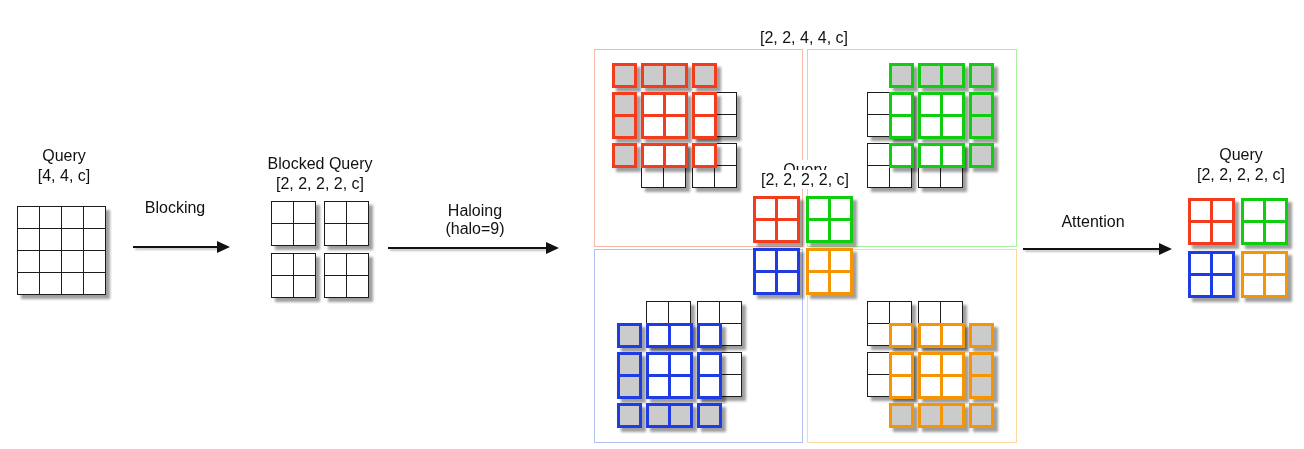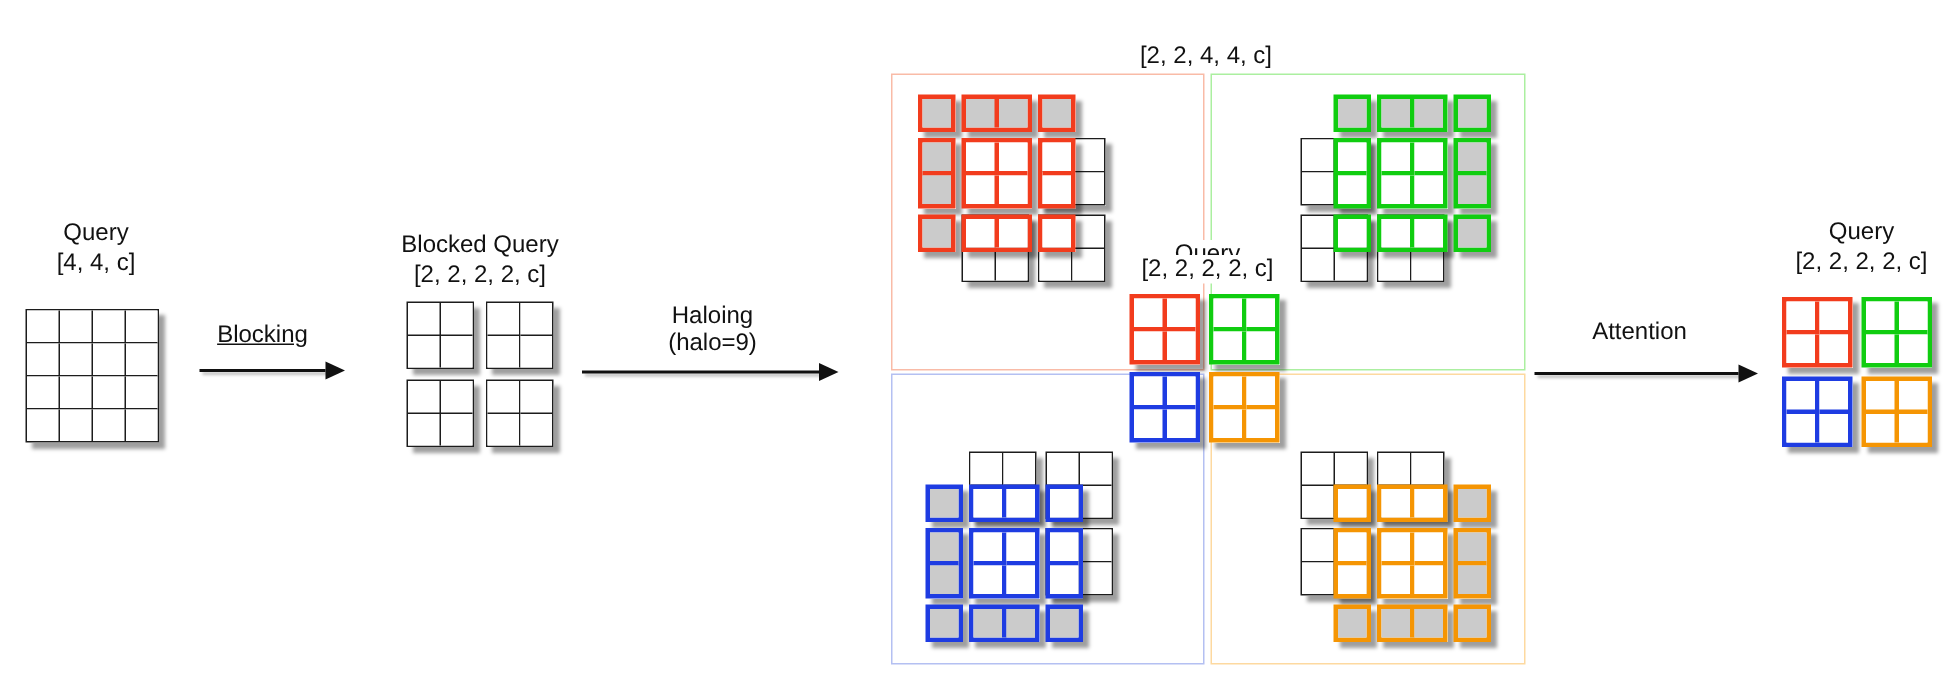--- a/index.html
+++ b/index.html
@@ -63,21 +63,21 @@
   <div class="arrow" style="left:388px;top:247px;width:158px;">
     <div class="head"></div>
   </div>
   <div class="arrow" style="left:1023px;top:248px;width:136px;">
     <div class="head"></div>
   </div>
 
   <div class="lbl" style="left:14px;top:146px;width:100px;">Query</div>
   <div class="lbl" style="left:14px;top:166px;width:100px;">[4, 4, c]</div>
 
-  <div class="lbl" style="left:125px;top:214px;width:100px;text-decoration:underline;">Blocking</div>
+  <div class="lbl" style="left:125px;top:198px;width:100px;">Blocking</div>
 
   <div class="lbl" style="left:255px;top:154px;width:130px;">Blocked Query</div>
   <div class="lbl" style="left:255px;top:174px;width:130px;">[2, 2, 2, 2, c]</div>
 
   <div class="lbl" style="left:423px;top:201px;width:104px;">Haloing</div>
   <div class="lbl" style="left:423px;top:219px;width:104px;">(halo=9)</div>
 
   <div class="lbl" style="left:674px;top:28px;width:260px;">[2, 2, 4, 4, c]</div>
 
   <div class="lbl bg" style="left:755px;top:160px;width:100px;">Query</div>

